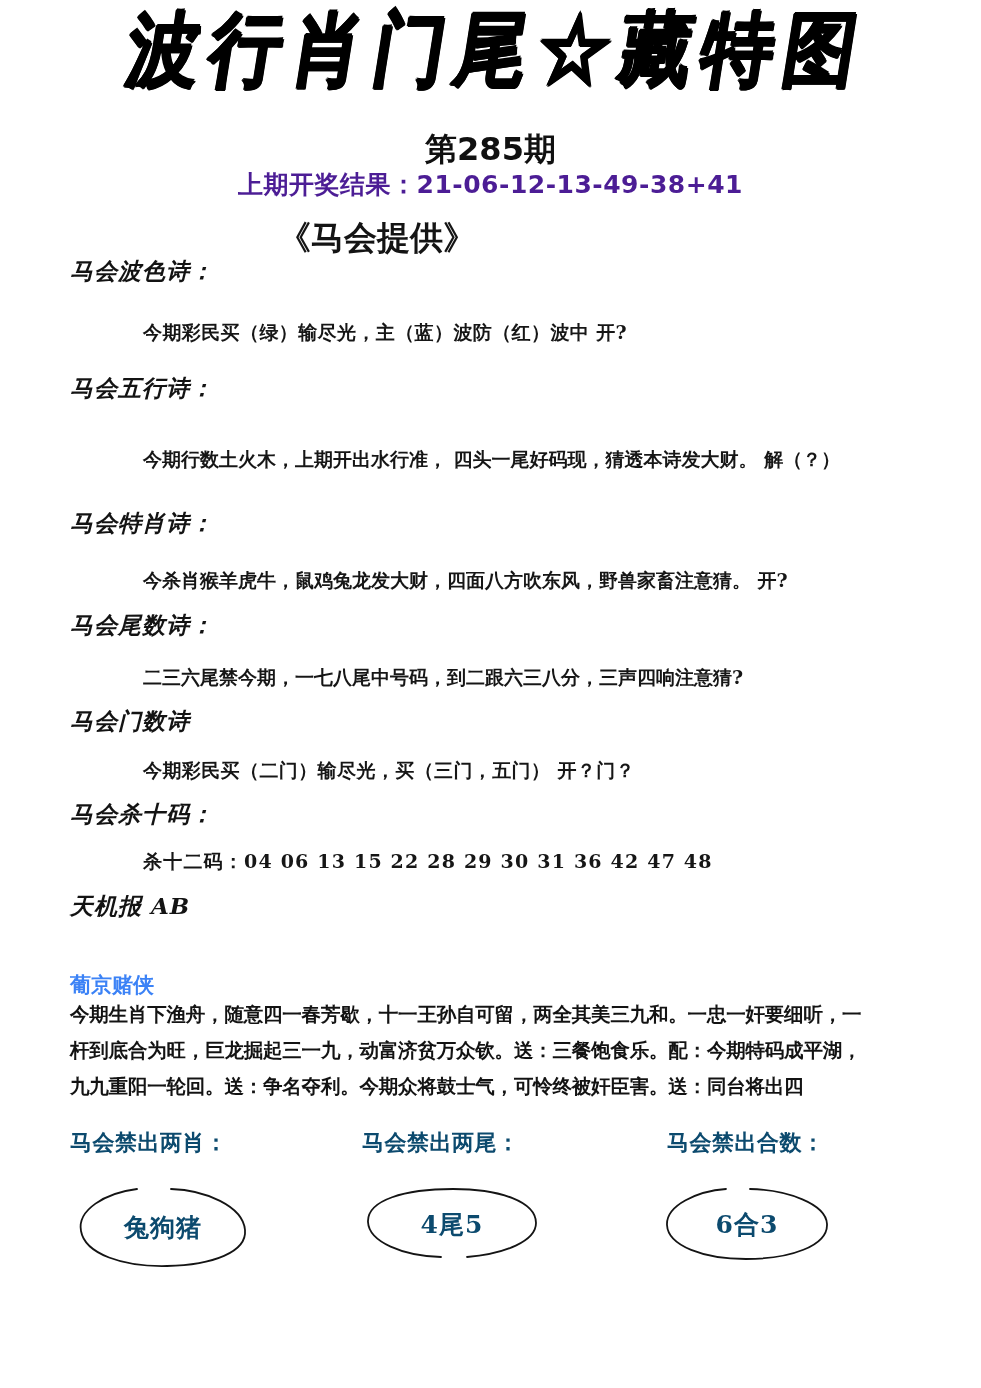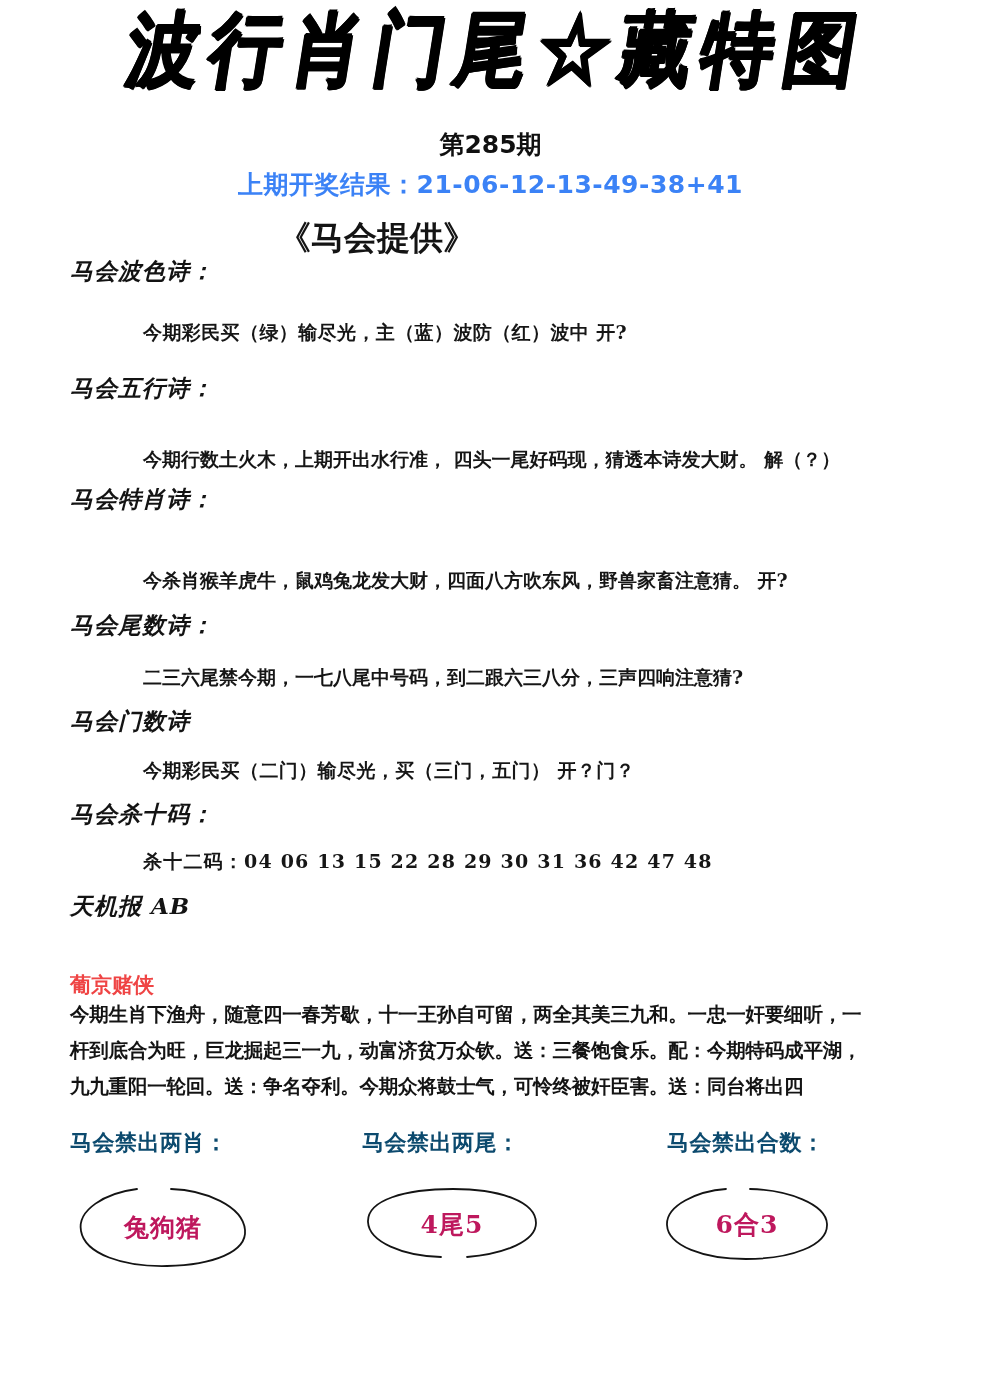--- a/index.html
+++ b/index.html
@@ -45,33 +45,33 @@
     filter:contrast(135%);
   }
 
   
   .issue-no{
     position:absolute;
     left:0; top:128px;
     width:981px;
     text-align:center;
     font-family:"DejaVu Sans","Liberation Sans",sans-serif;
-    font-size:25px;
+    font-size:32px;
     font-weight:bold;
     color:#101010;
     letter-spacing:0px;
   }
   .last-result{
     position:absolute;
     left:0; top:168px;
     width:981px;
     text-align:center;
     font-size:25px;
     font-weight:bold;
-    color:#3b82f6;
+    color:#4c1d95;
     letter-spacing:0.5px;
     font-family:"DejaVu Sans","Liberation Sans",sans-serif;
   }
   .source-line{
     position:absolute;
     left:278px; top:216px;
     font-size:33px;
     font-weight:bold;
     color:#141414;
     font-family:"DejaVu Serif","Liberation Serif",serif;
@@ -99,21 +99,21 @@
   }
   .verse.tight{letter-spacing:0px;}
 
   
   .pj-title{
     position:absolute;
     left:70px;
     font-family:"DejaVu Serif","Liberation Serif",serif;
     font-size:21px;
     font-weight:bold;
-    color:#ef4444;
+    color:#3b82f6;
     white-space:nowrap;
   }
   .pj-line{
     position:absolute;
     left:70px;
     font-family:"DejaVu Serif","Liberation Serif",serif;
     font-size:19.5px;
     font-weight:bold;
     color:#131313;
     letter-spacing:-0.2px;
@@ -148,21 +148,21 @@
     position:absolute;
     left:0; top:0;
     width:176px;
     height:78px;
     display:flex;
     align-items:center;
     justify-content:center;
     font-family:"DejaVu Serif","Liberation Serif",serif;
     font-size:25px;
     font-weight:bold;
-    color:#be185d;
+    color:#0c4a6e;
     letter-spacing:1px;
   }
   .fb-cell.c1 .fb-ellipse,.fb-cell.c1 .fb-ellipse svg,.fb-cell.c1 .fb-text{width:176px;height:82px;}
   .fb-cell.c2 .fb-ellipse,.fb-cell.c2 .fb-ellipse svg,.fb-cell.c2 .fb-text{width:178px;height:76px;}
   .fb-cell.c3 .fb-ellipse,.fb-cell.c3 .fb-ellipse svg,.fb-cell.c3 .fb-text{width:170px;height:76px;}
 </style>
 </head>
 <body>
 
 <div class="page">
@@ -176,21 +176,21 @@
   <div class="last-result">上期开奖结果：21-06-12-13-49-38+41</div>
 
   <div class="source-line">《马会提供》</div>
 
   <div class="hdr" style="top:256px;">马会波色诗：</div>
   <div class="verse" style="top:320px;">今期彩民买（绿）输尽光，主（蓝）波防（红）波中 开?</div>
 
   <div class="hdr" style="top:373px;">马会五行诗：</div>
   <div class="verse tight" style="top:447px;">今期行数土火木，上期开出水行准， 四头一尾好码现，猜透本诗发大财。 解（？）</div>
 
-  <div class="hdr" style="top:484px;">马会特肖诗：</div>
+  <div class="hdr" style="top:508px;">马会特肖诗：</div>
   <div class="verse tight" style="top:568px;">今杀肖猴羊虎牛，鼠鸡兔龙发大财，四面八方吹东风，野兽家畜注意猜。 开?</div>
 
   <div class="hdr" style="top:610px;">马会尾数诗：</div>
   <div class="verse tight" style="top:665px;">二三六尾禁今期，一七八尾中号码，到二跟六三八分，三声四响注意猜?</div>
 
   <div class="hdr" style="top:706px;">马会门数诗</div>
   <div class="verse" style="top:758px;">今期彩民买（二门）输尽光，买（三门，五门） 开？门？</div>
 
   <div class="hdr" style="top:799px;">马会杀十码：</div>
   <div class="verse" style="top:849px;letter-spacing:1.2px;">杀十二码：04 06 13 15 22 28 29 30 31 36 42 47 48</div>

